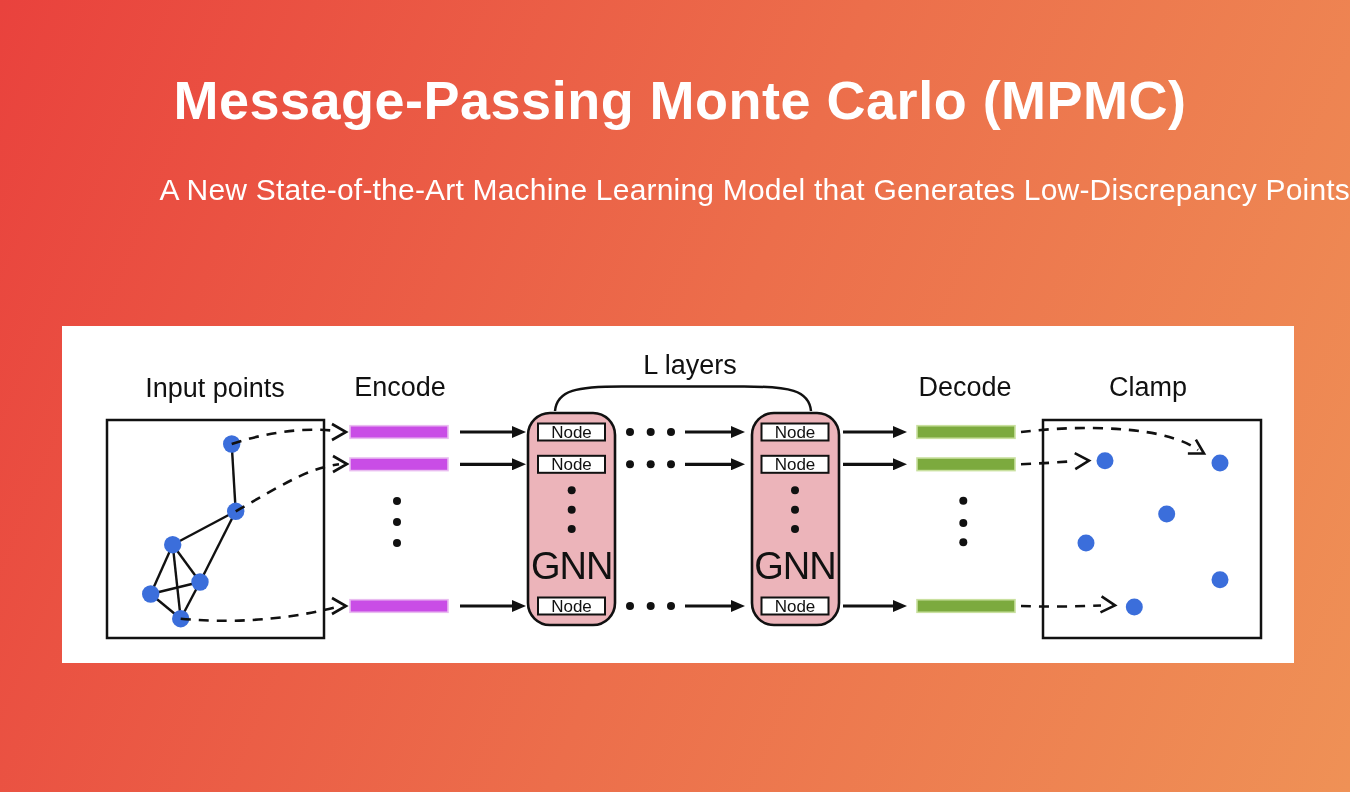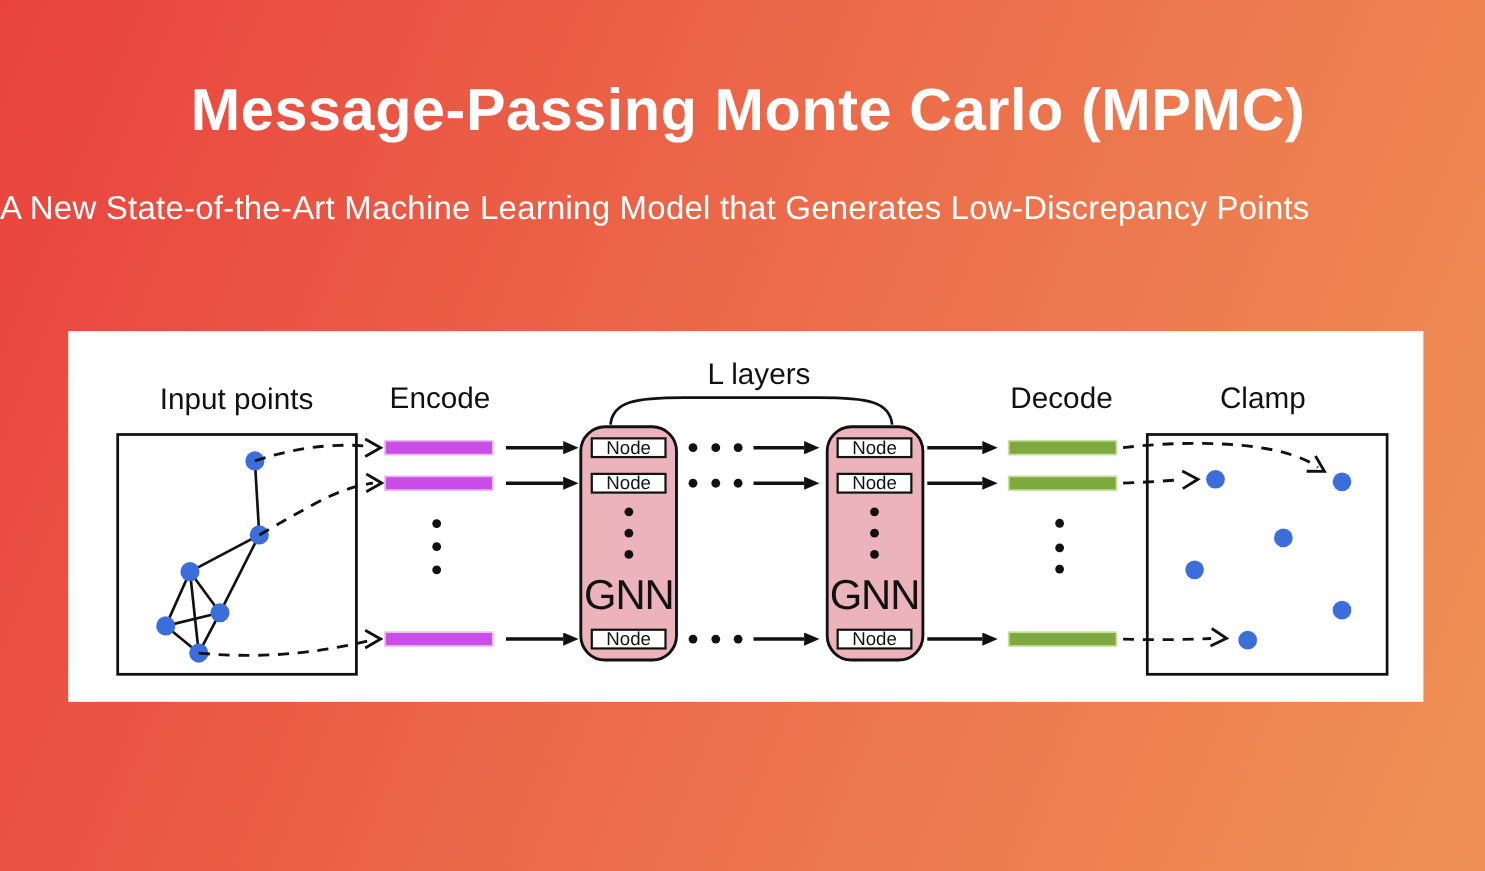--- a/index.html
+++ b/index.html
@@ -12,26 +12,26 @@
   .title{
     margin:0;padding-top:72px;
     text-align:center;
     color:var(--text-white,#fff);
     font-size:54px;font-weight:700;letter-spacing:.5px;
     line-height:1.05;
     padding-left:10px;
   }
   .subtitle{
     margin:44px 0 0;
-    text-align:left;
+    text-align:right;
     color:var(--text-white,#fff);
     font-size:30px;font-weight:400;letter-spacing:.2px;
   }
   .panel{
-    position:absolute;left:62px;top:301px;
+    position:absolute;left:62px;top:326px;
     width:1232px;height:337px;
     background:var(--panel,#fff);
   }
   svg{display:block}
   .lbl{font-size:27px;fill:var(--ink,#111);text-anchor:middle;}
   .gnn-lbl{font-size:38px;letter-spacing:-1px;fill:var(--ink,#111);text-anchor:middle;}
   .node-lbl{font-size:17px;fill:var(--ink,#111);text-anchor:middle;}
   .box{fill:none;stroke:var(--ink,#111);stroke-width:2.5;}
   .gnn-box{fill:var(--gnn-fill,#ecb4ba);stroke:var(--ink,#111);stroke-width:2.6;}
   .node-box{fill:#fff;stroke:var(--ink,#111);stroke-width:2;}

